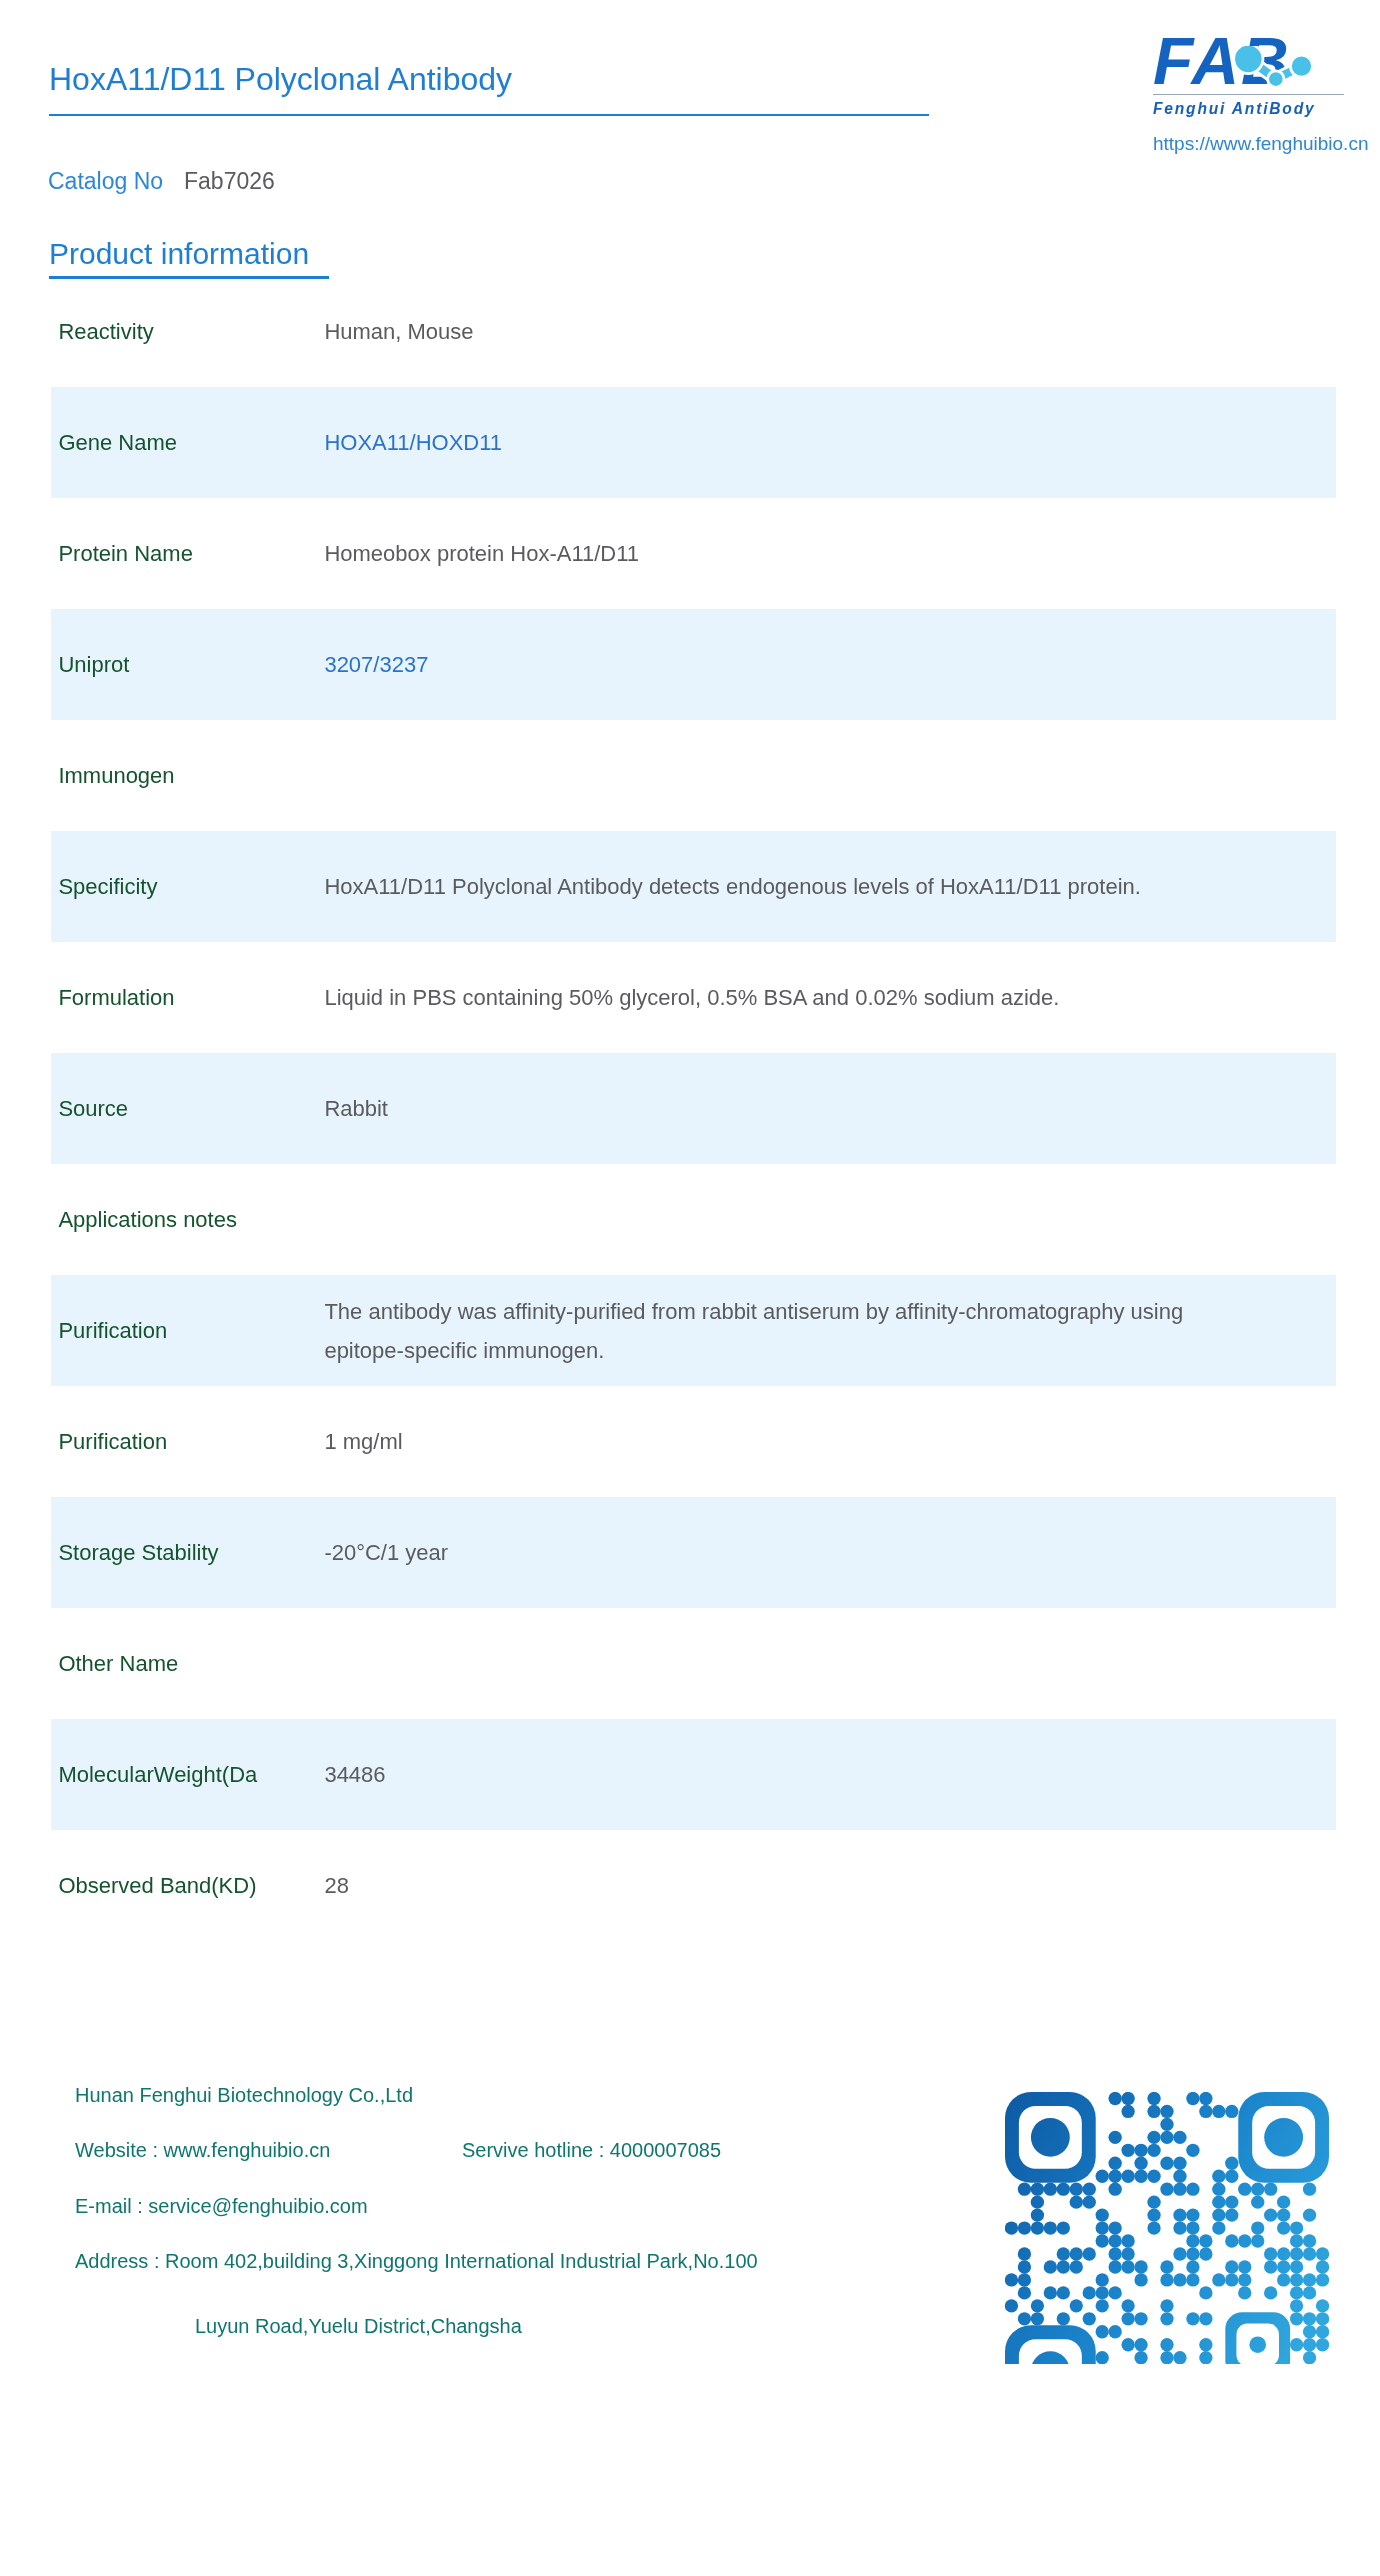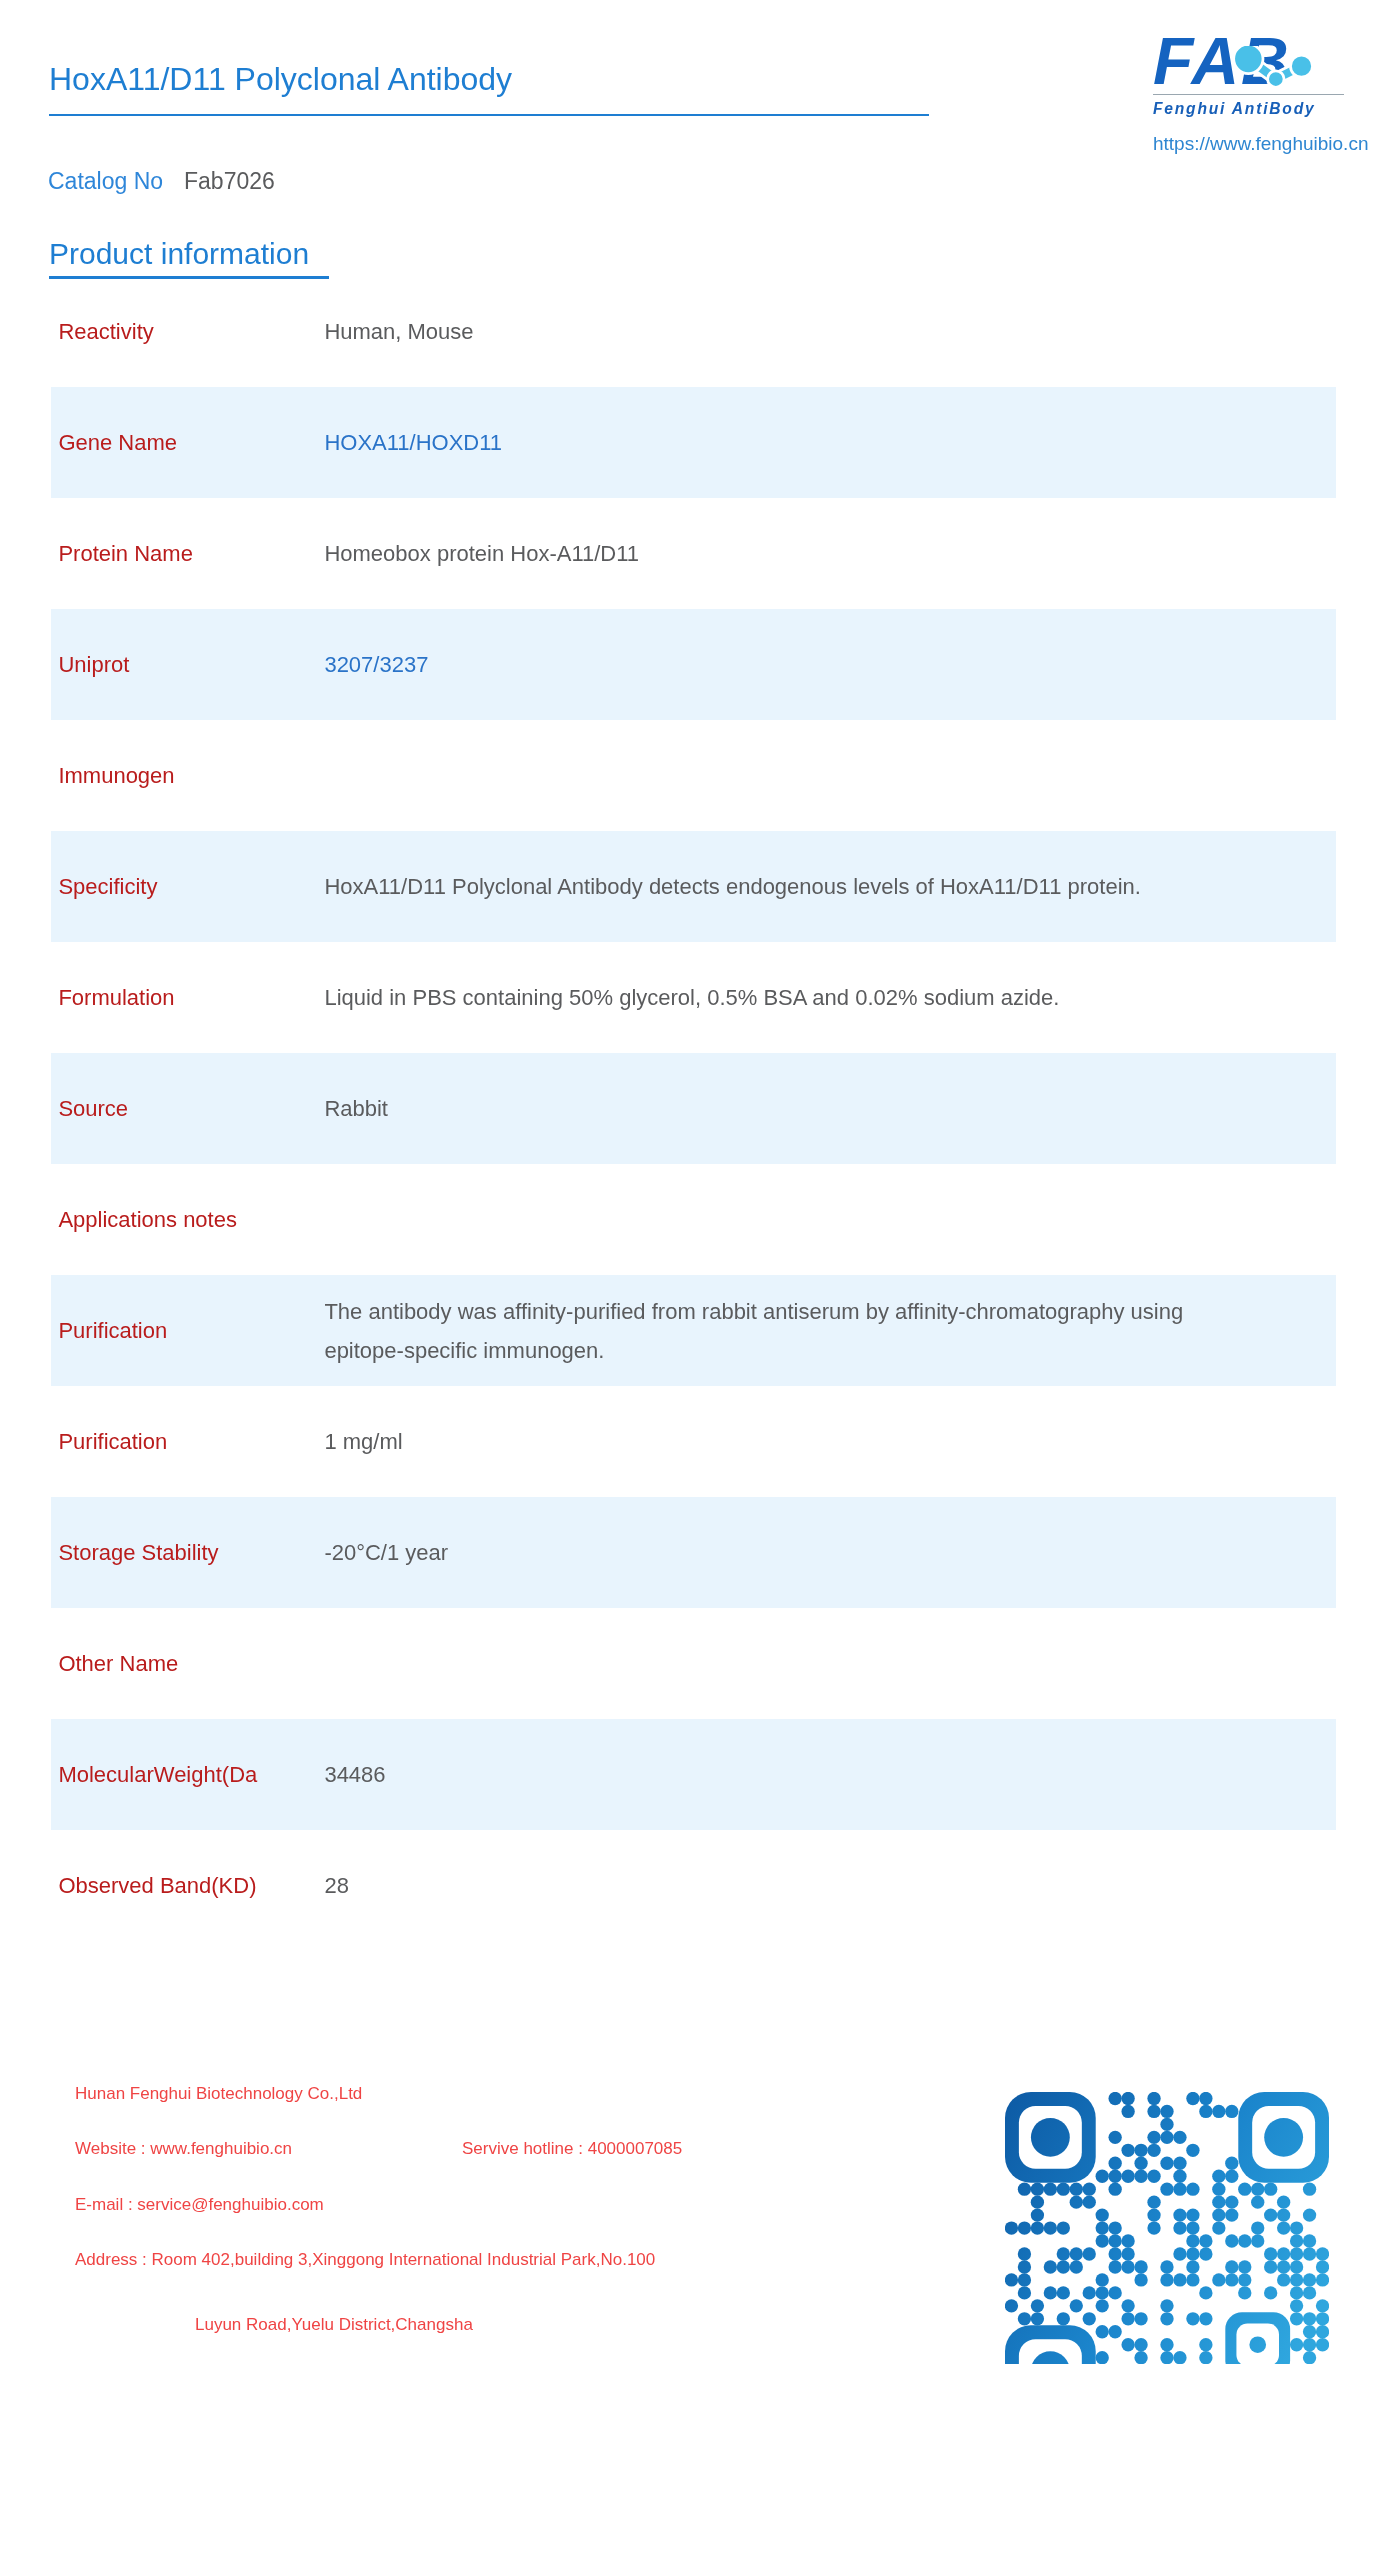--- a/index.html
+++ b/index.html
@@ -20,26 +20,26 @@
   .catalog-label{position:absolute;left:48px;top:168px;font-size:23px;color:#2e86d9;}
   .catalog-value{position:absolute;left:184px;top:168px;font-size:23px;color:#5a5b5d;text-align:center;}
 
   .section-title{position:absolute;left:49px;top:237px;font-size:30px;color:#1e7ed2;}
   .section-underline{position:absolute;left:49px;top:276px;width:280px;height:2.8px;background:#1e7ed2;}
 
   
   .info-table{position:absolute;left:51px;top:276px;width:1285px;}
   .row{display:flex;align-items:center;height:111px;}
   .row:nth-child(even){background:#e8f4fd;}
-  .row-label{width:266px;padding-left:7.4px;flex-shrink:0;font-size:22px;color:#b91c1c;}
+  .row-label{width:266px;padding-left:7.4px;flex-shrink:0;font-size:22px;color:#14532d;}
   .row-value{font-size:22px;line-height:39px;color:#5a5b5d;white-space:pre-line;padding-right:20px;}
   .row-value.accent{color:#2a73c8;}
 
   
-  .f-line{position:absolute;font-size:17px;color:#ef4444;white-space:pre;}
+  .f-line{position:absolute;font-size:20px;color:#0f766e;white-space:pre;}
   .f-company{left:75px;top:2084px;}
   .f-website{left:75px;top:2139px;}
   .f-hotline{left:462px;top:2139px;}
   .f-email{left:75px;top:2195px;}
   .f-addr1{left:75px;top:2250px;}
   .f-addr2{left:195px;top:2315px;}
 
   .qr{position:absolute;left:1005px;top:2092px;width:324px;height:324px;}
 
   .brand-logo{position:absolute;left:512px;top:2440px;}

